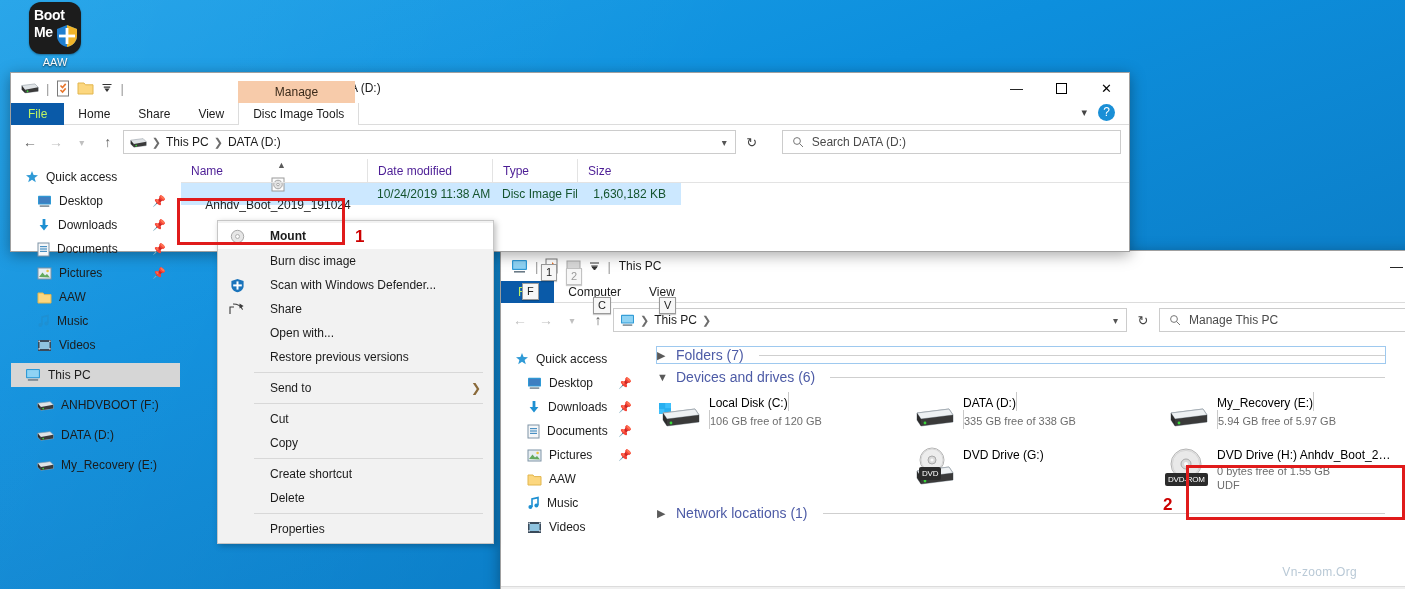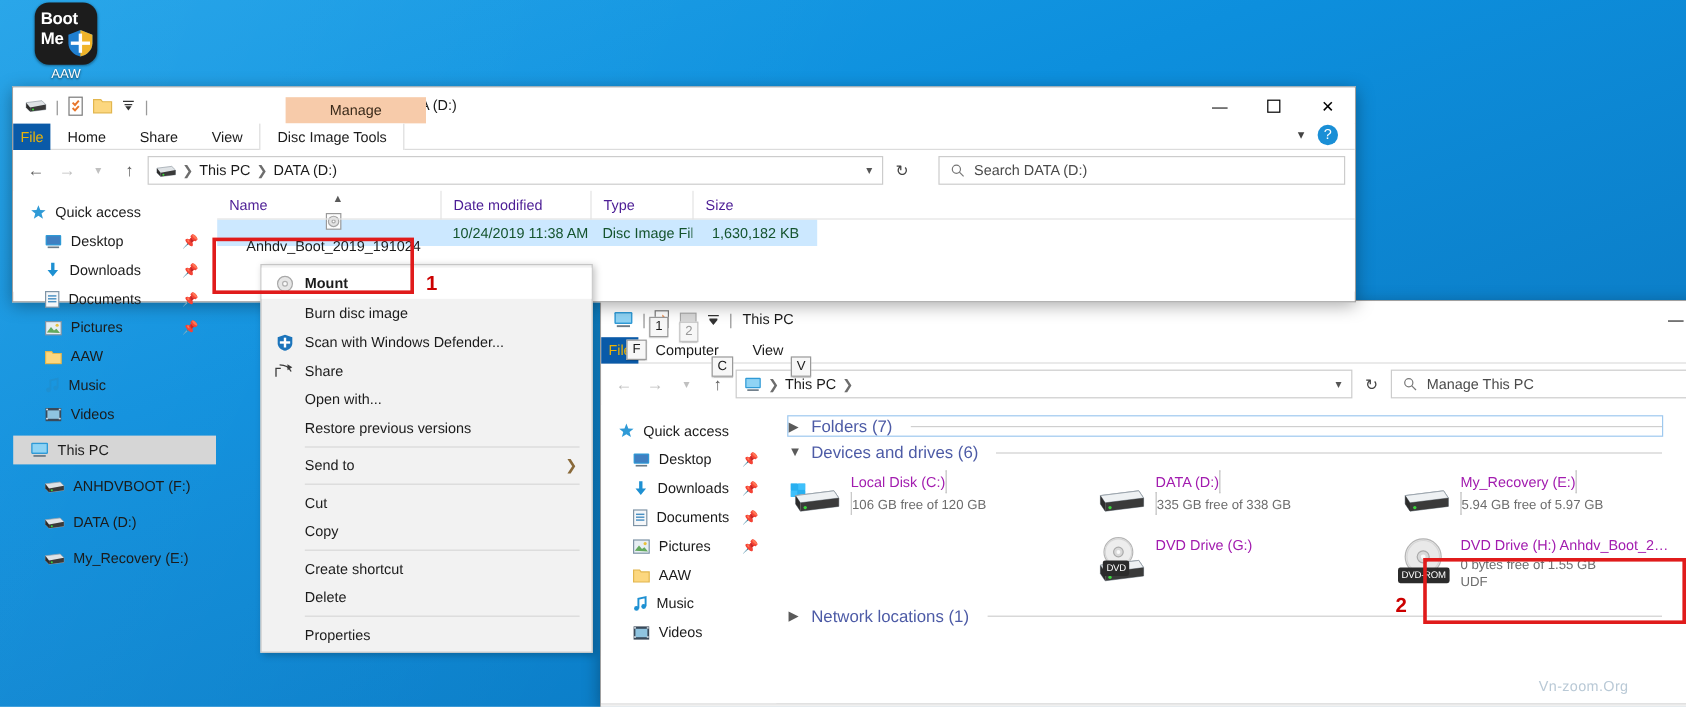--- a/index.html
+++ b/index.html
@@ -70,21 +70,21 @@
 
   
   .ribbon {
     height: 22px; display: flex; align-items: stretch; position: relative;
     border-bottom: 1px solid #dcdcdc; background: #fff;
   }
   .tab {
     display: flex; align-items: center; padding: 0 14px;
     font-size: 12px; color: #1b1b1b; height: 22px;
   }
-  .tab.file { background: #0a5aa8; color: #eab308; padding: 0 6px; text-align: center; }
+  .tab.file { background: #0a5aa8; color: #bef264; padding: 0 17px; text-align: center; }
   .tab.ctx-tab { background: #fff; border-left: 1px solid #dcdcdc; border-right: 1px solid #dcdcdc; }
   .ctx-header {
     position: absolute; background: #f7cbaa; color: #3a2a1a;
     font-size: 12px; text-align: center; line-height: 22px;
   }
 
   
   .addrrow {
     height: 34px; display: flex; align-items: center; gap: 4px;
     padding: 0 8px; background: #fff;
@@ -144,21 +144,21 @@
   .filerow .cell.name { display:flex; align-items:center; gap:6px; padding-left: 8px; }
   .filerow .cell.muted { color: #14532d; }
 
   
   .ctxmenu {
     position: absolute; background: #f2f2f2; border: 1px solid #c6c6c6;
     box-shadow: 2px 2px 6px rgba(0,0,0,.25); padding: 2px 0;
     width: 277px;
   }
   .ctxitem {
-    height: 24px; display: flex; align-items: center; gap: 8px;
+    height: 24px; display: flex; align-items: center; gap: 24px;
     font-size: 12px; color: #1b1b1b; padding-left: 10px; position: relative;
   }
   .ctxitem .ico { width: 18px; display:flex; align-items:center; justify-content:center; }
   .ctxitem .txt { padding-left: 0; }
   .ctxitem.first { background: #fff; font-weight: bold; height: 26px; }
   .ctxitem .arrow { position: absolute; right: 12px; color: #8a6a3a; font-size: 12px; }
   .ctxsep { height: 1px; background: #d8d8d8; margin: 3px 10px 3px 36px; }
 
   
   .pcpane { flex: 1; padding: 10px 0 0 10px; position: relative; }
@@ -168,21 +168,21 @@
   }
   .grouphdr .gtext { color: #4d5ba6; }
   .grouphdr .gline { flex: 1; height: 1px; background: #cfcfcf; margin-left: 8px; }
   .grouphdr .gchev { font-size: 11px; color: #5a5a5a; width: 12px; }
   .grouphdr.focused { outline: 1px solid #9ec9ef; }
 
   .drivegrid { display: flex; gap: 0; margin: 2px 0 6px 0; }
   .drivecol { width: 254px; }
   .driveitem { display: flex; gap: 8px; height: 52px; align-items: flex-start; padding-top: 4px; }
   .driveitem .dmeta { flex: 1; min-width: 0; }
-  .driveitem .dname { font-size: 12px; color: #a21caf; white-space: nowrap; overflow: hidden; }
+  .driveitem .dname { font-size: 12px; color: #000000; white-space: nowrap; overflow: hidden; }
   .driveitem .dbar {
     height: 11px; background: #e6e6e6; border: 1px solid #c9c9c9; margin: 3px 0 3px 0;
     position: relative; overflow: hidden;
   }
   .driveitem .dbar i { display: block; height: 100%; background: #26a0da; }
   .driveitem .dfree { font-size: 11px; color: #6d6d6d; white-space: nowrap; }
   .driveitem .dfs { font-size: 11px; color: #6d6d6d; }
 
   
   .hddicon { width: 44px; height: 36px; position: relative; flex: none; }

